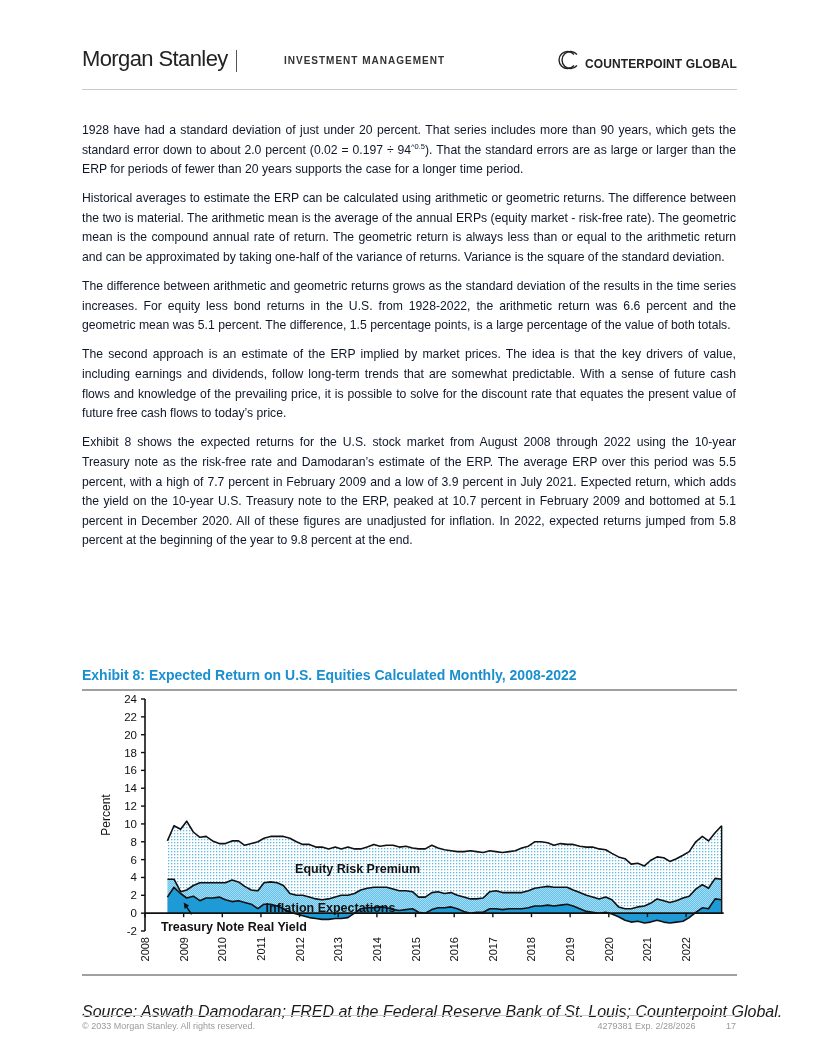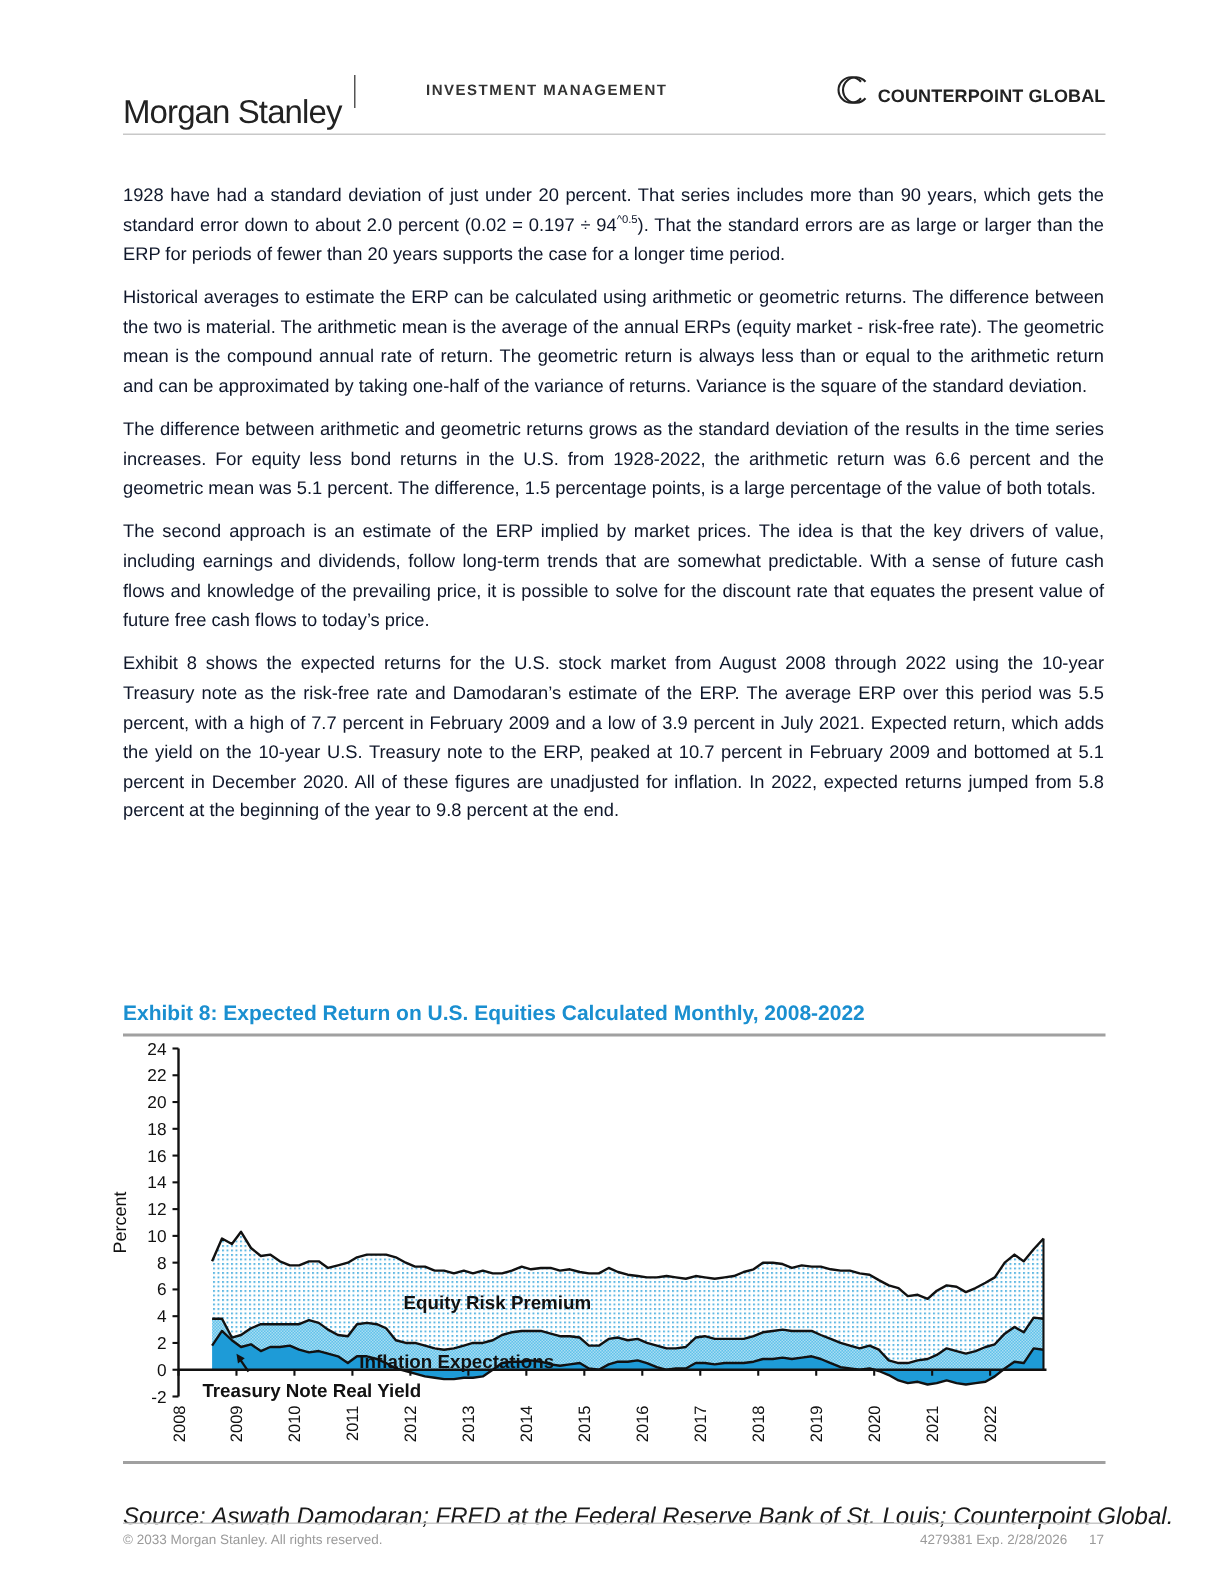--- a/index.html
+++ b/index.html
@@ -1,40 +1,40 @@
 <!DOCTYPE html>
 <html><head>
 <meta charset="utf-8">
 <style>
   html, body { margin:0; padding:0; background:#ffffff; }
   body { width:816px; height:1056px; position:relative; font-family:"Liberation Sans", sans-serif; color:#1a1a1a; overflow:hidden; }
   .header { position:absolute; left:82px; top:46px; width:655px; height:30px; }
-  .ms-logo { position:absolute; left:0; top:16px; font-family:"Liberation Sans", sans-serif; font-size:22px; letter-spacing:-0.6px; color:#222; font-weight:400; }
+  .ms-logo { position:absolute; left:0; top:0; font-family:"Liberation Sans", sans-serif; font-size:22px; letter-spacing:-0.6px; color:#222; font-weight:400; }
   .header-sep { position:absolute; left:154px; top:4px; width:1px; height:22px; background:#555; }
   .im-label { position:absolute; left:170px; top:9px; font-size:10px; font-weight:700; letter-spacing:1px; color:#333;padding-left:32px; }
   .cp-logo { position:absolute; right:0; top:3px; height:22px; display:flex; align-items:flex-end; }
   .cp-icon { width:24px; height:22px; margin-right:5px; }
   .cp-label { font-size:12px; font-weight:700; letter-spacing:0.1px; color:#222; }
   .header-rule { position:absolute; left:82px; top:89px; width:655px; height:1px; background:#c8c8c8; }
 
   .body-text { position:absolute; left:82px; top:121px; width:654px; font-size:12.2px; line-height:19.6px; text-align:justify; color:#0f172a; }
   .body-text p { margin:0 0 9.5px 0; }
   sup { font-size:7.5px; line-height:0; vertical-align:super; }
 
   .exhibit-title { position:absolute; left:82px; top:667px; font-size:14px; font-weight:700; color:#1a8fd0; }
   .exhibit-rule { position:absolute; left:82px; top:689px; width:655px; height:2px; background:#a0a0a0; }
 
-  .chart-wrap { position:absolute; left:70px; top:692px; width:660px; height:280px; }
+  .chart-wrap { position:absolute; left:96px; top:692px; width:660px; height:280px; }
   .chart-svg { position:absolute; left:0; top:0; }
   .source-rule { position:absolute; left:82px; top:974px; width:655px; height:2px; background:#a0a0a0; }
   .source { position:absolute; left:82px; top:1004px; font-size:16px; font-style:italic; line-height:15px; color:#1a1a1a; }
   .footer-rule { position:absolute; left:82px; top:1015px; width:655px; height:1px; background:#c8c8c8; }
   .footer-left { position:absolute; left:82px; top:1021px; font-size:9px; color:#9a9a9a; }
   .footer-right { position:absolute; right:80px; top:1021px; font-size:9px; color:#9a9a9a; }
-  .footer-right span { margin-left:12px; }
+  .footer-right span { margin-left:28px; }
 </style>
 </head>
 <body>
 
 <div class="header">
   <div class="ms-logo">Morgan Stanley</div>
   <div class="header-sep"></div>
   <div class="im-label">INVESTMENT MANAGEMENT</div>
   <div class="cp-logo">
     <svg class="cp-icon" viewBox="0 0 24 22">

